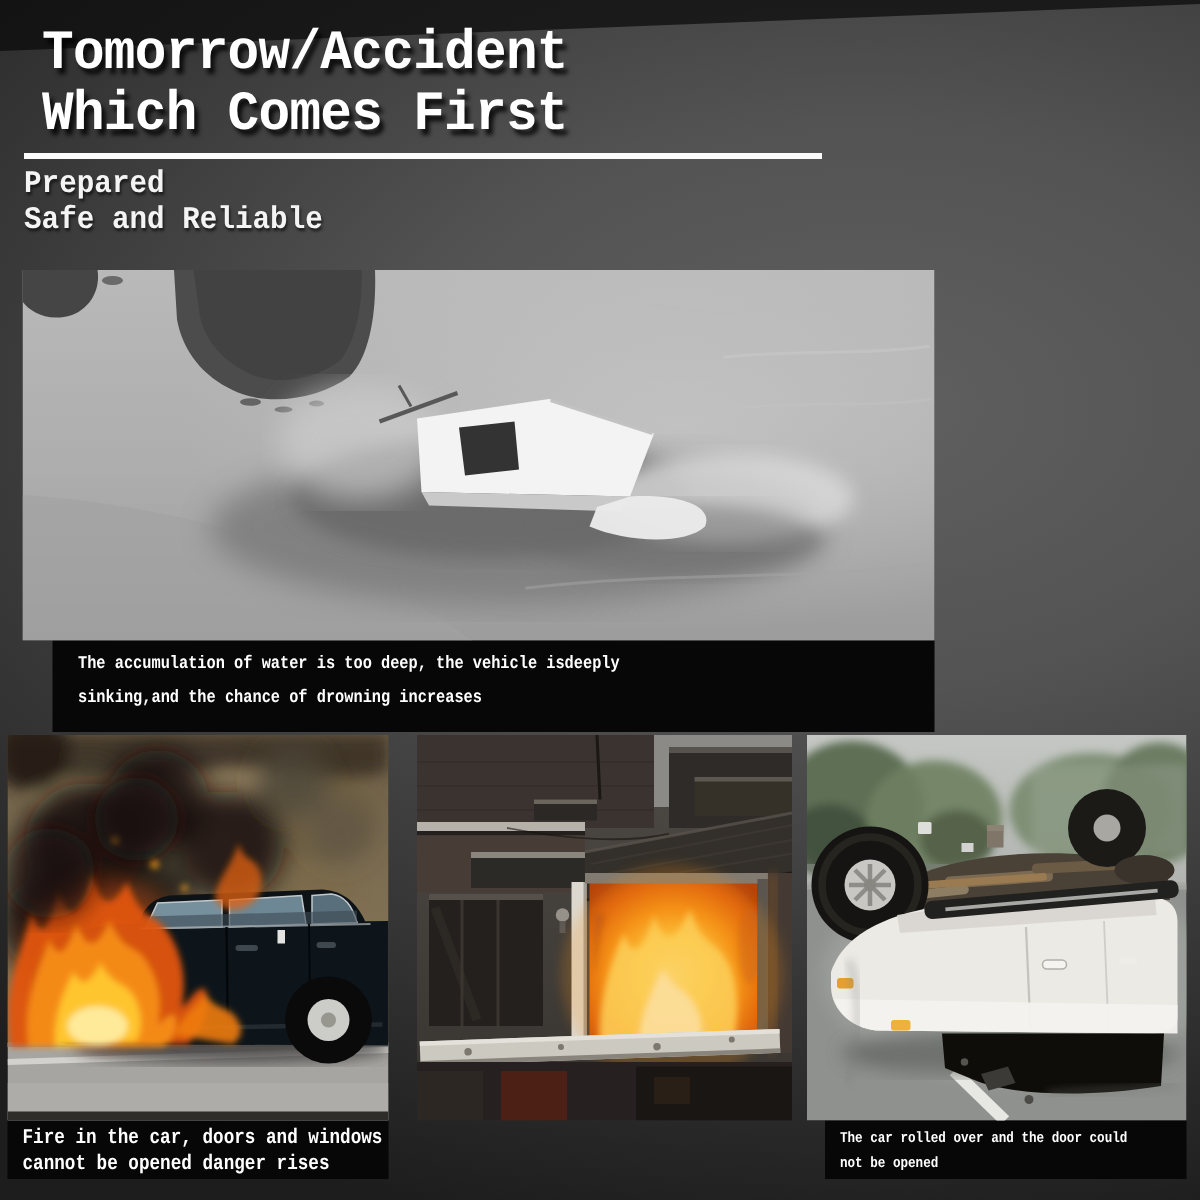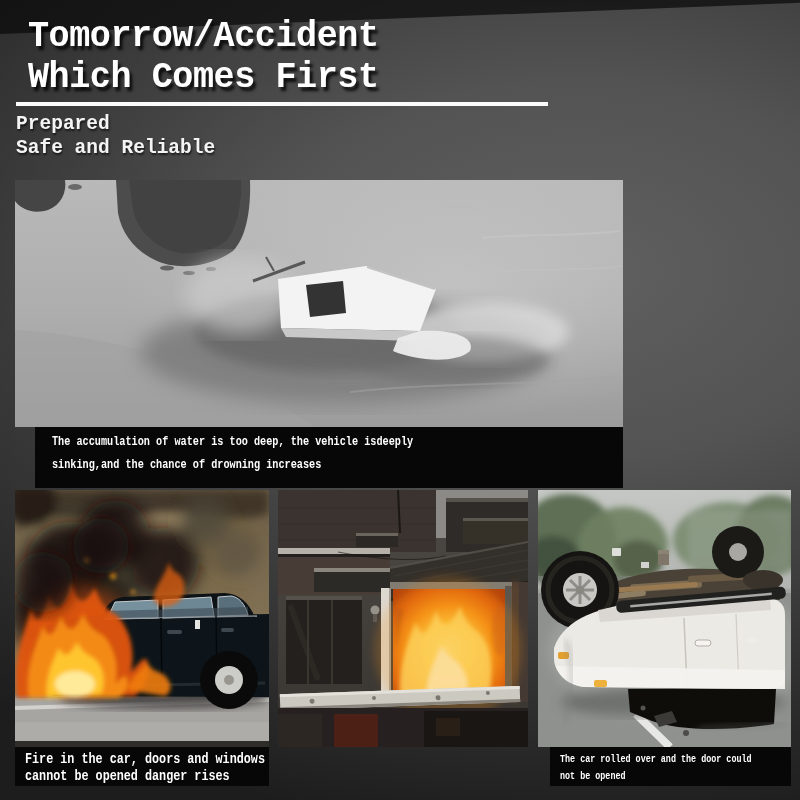--- a/index.html
+++ b/index.html
@@ -33,21 +33,21 @@
   .subtitle span { display:block; }
   figure { position:absolute; }
   figure svg { display:block; }
   .caption { background:#070707; color:#fff; font-weight:bold; overflow:hidden; }
   .caption span { display:block; transform-origin:left top; white-space:nowrap; }
   .hero { left:15px; top:180px; width:608px; }
   .hero .caption { height:61px; padding:4px 0 0 17px; font-size:12px; line-height:23px;margin-left:20px; }
   .hero .caption span { transform:scaleX(.85); }
   .sc { top:490px; }
   .sc .caption { height:39px; padding:4px 0 0 10px; line-height:17px; }
-  .sc1 { left:15px;  width:254px; }
+  .sc1 { left:5px;  width:254px; }
   .sc2 { left:278px; width:250px; }
   .sc3 { left:538px; width:253px; }
   .sc1 .caption { font-size:14px; }   .sc1 .caption span { transform:scaleX(.84); }
   .sc2 .caption { font-size:12.5px; } .sc2 .caption span { transform:scaleX(.80); }
   .sc3 .caption { font-size:10px;margin-left:12px; }   .sc3 .caption span { transform:scaleX(.84); }
 </style>
 </head>
 <body>
 
 <div class="canvas">

